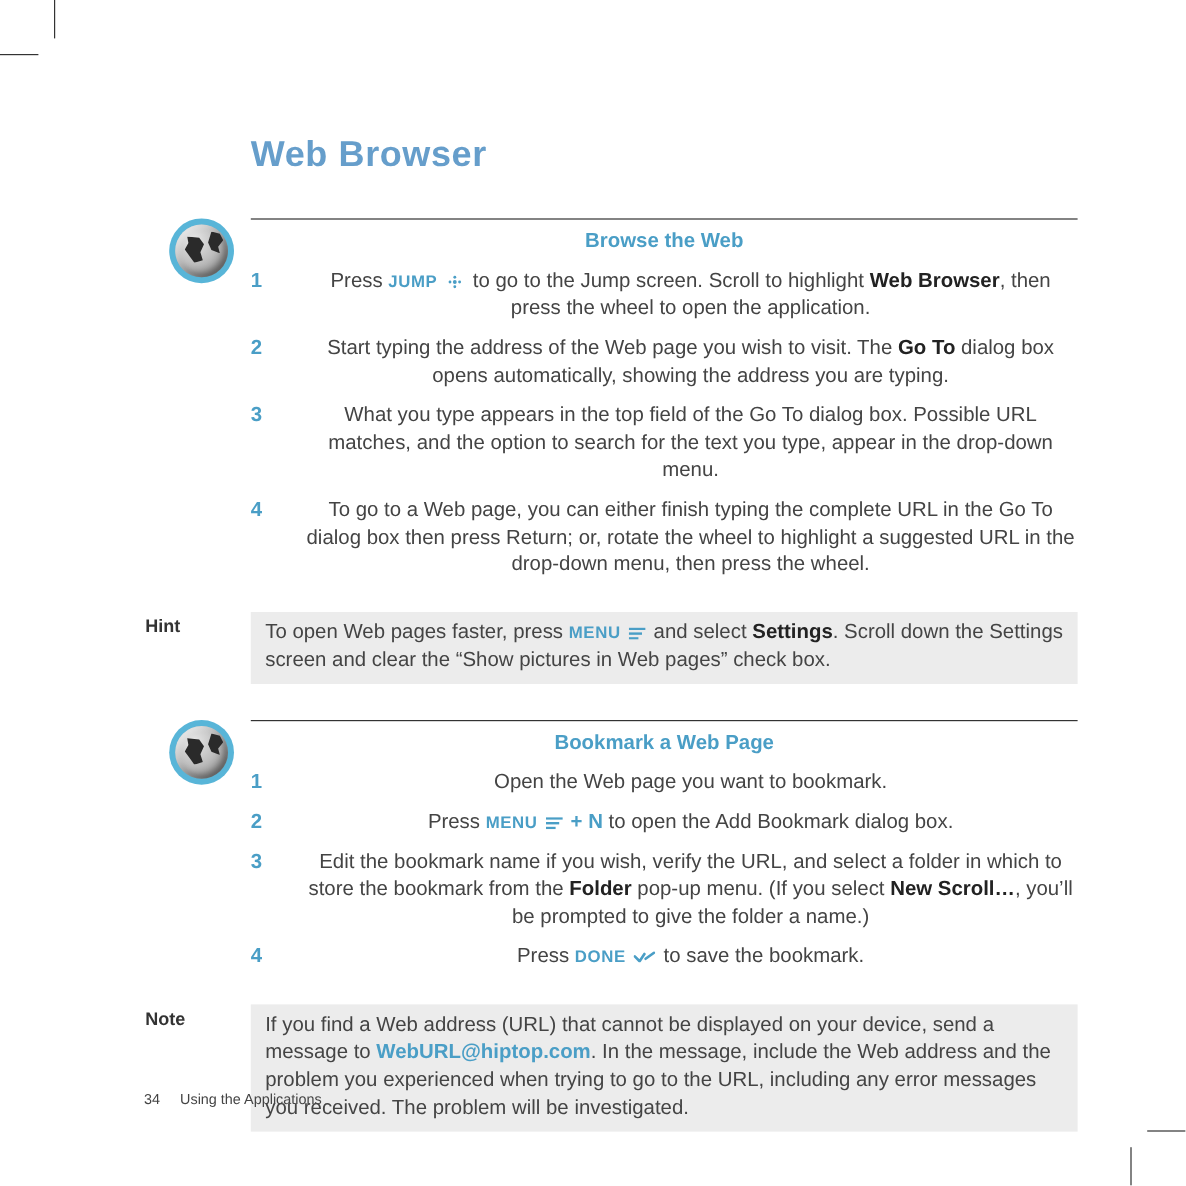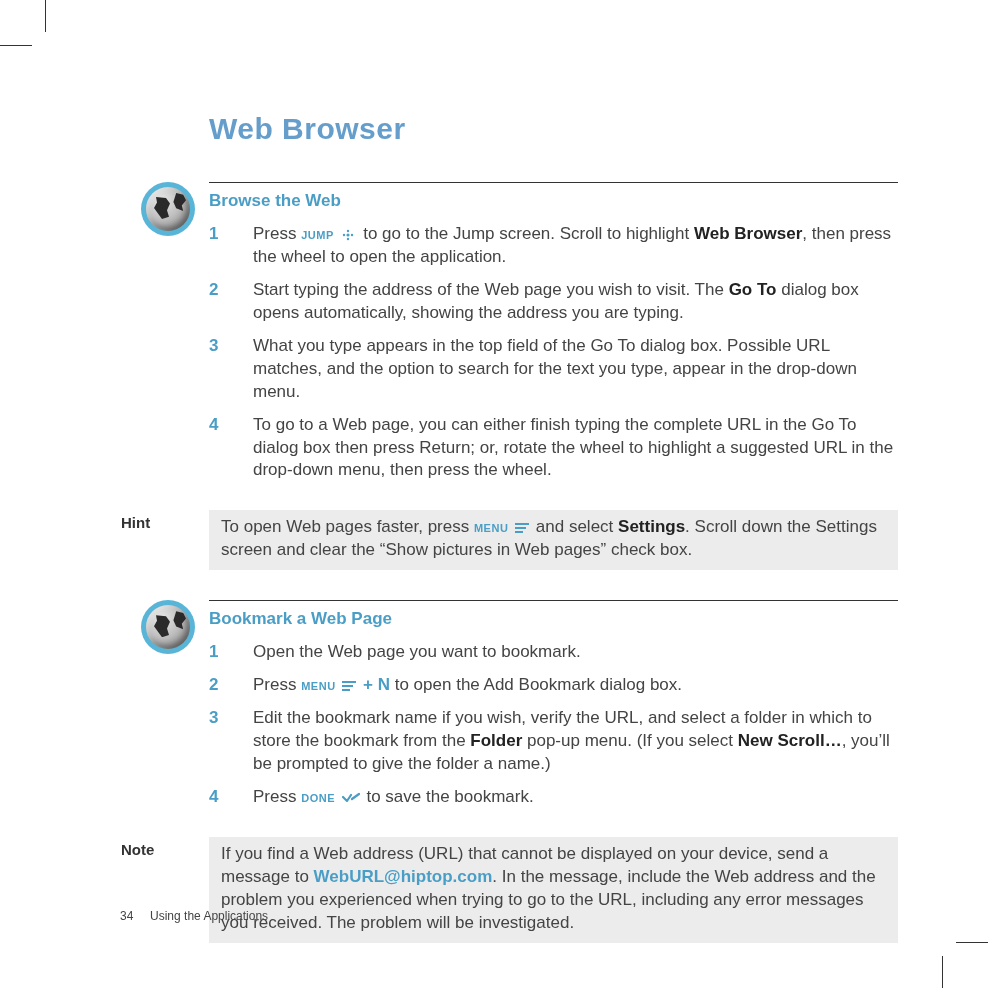--- a/index.html
+++ b/index.html
@@ -37,20 +37,21 @@
     border:0;
     border-top:1px solid #333;
     height:1px;
     margin-top:0;
     margin-bottom:8px;
   }
 
   .section {
     position:relative;
     margin-bottom:28px;
+    text-align:center;
   }
 
   .globe {
     position:absolute;
     left:32px; top:0;
     width:54px; height:54px;
     border-radius:50%;
     background:#58b5d8;
     display:flex; align-items:center; justify-content:center;
   }
@@ -103,21 +104,21 @@
   ol.steps li .num {
     position:absolute;
     left:0; top:0;
     font-weight:700;
     color:#4a9ec6;
     font-size:17px;
   }
   b { font-weight:700; color:#222; }
 
   .btn-label {
-    font-size:11px;
+    font-size:14px;
     letter-spacing:.5px;
     font-weight:700;
     color:#4a9ec6;
     text-transform:uppercase;
     vertical-align:baseline;
   }
   .btn-icon {
     display:inline-block;
     vertical-align:middle;
     margin:0 2px;

